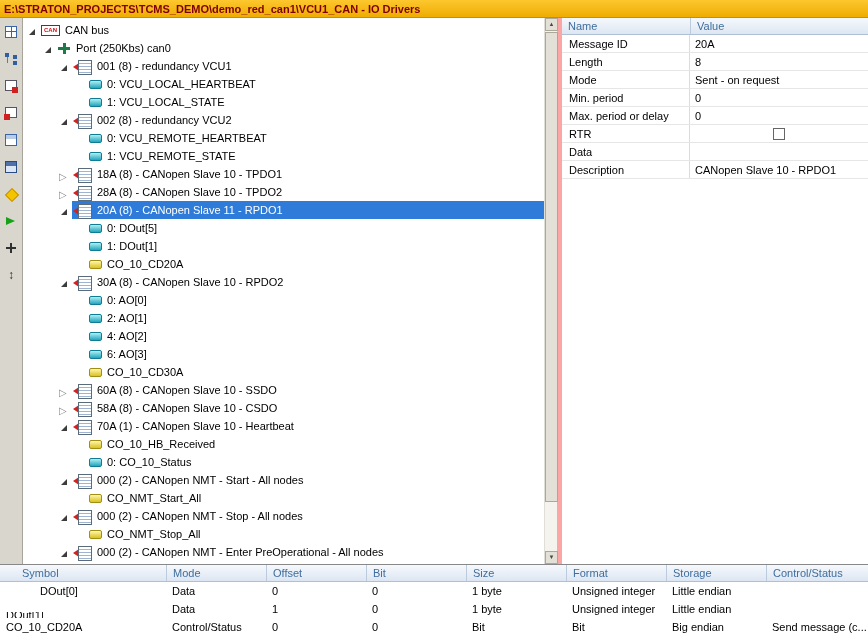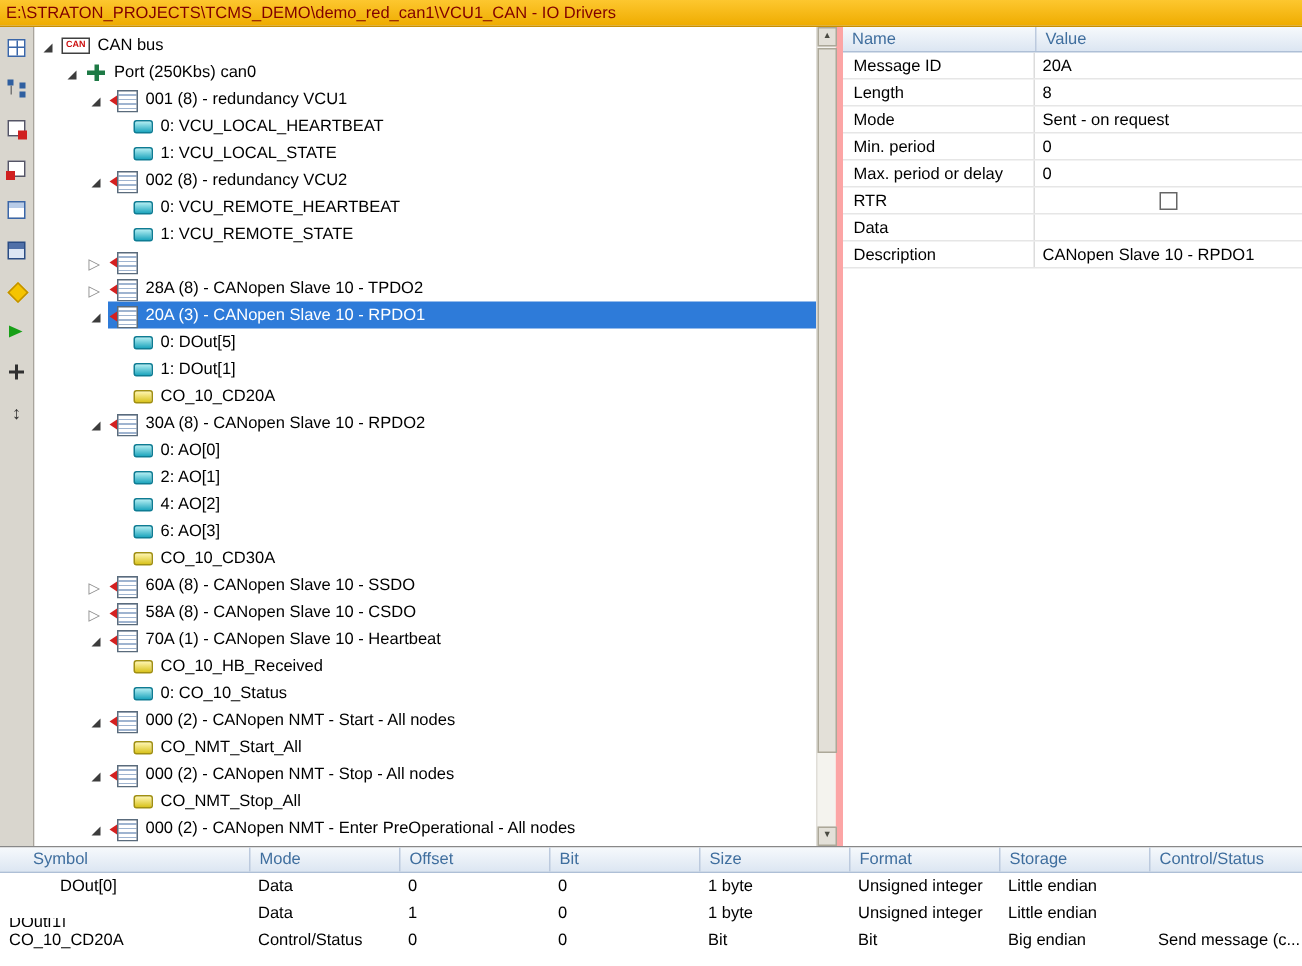--- a/index.html
+++ b/index.html
@@ -8,21 +8,21 @@
     width:868px; height:644px; position:relative; overflow:hidden;
     font-family:"Liberation Sans", sans-serif; font-size:11px; color:#000;
     background:#fff;
   }
   
   .titlebar {
     height:18px; display:flex; align-items:center; padding-left:4px;
     background:linear-gradient(#FDC72F,#EFAC00);
     border-bottom:1px solid #C98F00;
   }
-  .title-text { font-weight:normal; color:#800000; white-space:nowrap; }
+  .title-text { font-weight:bold; color:#800000; white-space:nowrap; }
   
   .main { height:546px; display:flex; }
   
   .ltb {
     width:23px; background:#D9D6CE; border-right:1px solid #A8A49C;
     display:flex; flex-direction:column; align-items:center; padding-top:3px; gap:6px;
   }
   .tbtn { width:20px; height:21px; display:flex; align-items:center; justify-content:center; }
   .ti { width:16px; height:16px; position:relative; display:block; }
   .ti-grid::before { content:""; position:absolute; inset:2px; border:1px solid #3A66A8;
@@ -211,36 +211,37 @@
           <span class="tcontent">
             <span class="nicon i-var"></span>
             <span class="tlabel">1: VCU_REMOTE_STATE</span>
           </span>
         </div>
         <div class="trow">
           <span class="tind" style="width: 35px;"></span>
           <span class="tw closed"></span>
           <span class="tcontent">
             <span class="nicon i-msg"></span>
+            <span class="tlabel">18A (8) - CANopen Slave 10 - TPDO1</span>
           </span>
         </div>
         <div class="trow">
           <span class="tind" style="width: 35px;"></span>
           <span class="tw closed"></span>
           <span class="tcontent">
             <span class="nicon i-msg"></span>
             <span class="tlabel">28A (8) - CANopen Slave 10 - TPDO2</span>
           </span>
         </div>
         <div class="trow selected">
           <span class="tind" style="width: 35px;"></span>
           <span class="tw open"></span>
           <span class="tcontent">
             <span class="nicon i-msg"></span>
-            <span class="tlabel">20A (3) - CANopen Slave 10 - RPDO1</span>
+            <span class="tlabel">20A (8) - CANopen Slave 11 - RPDO1</span>
           </span>
         </div>
         <div class="trow">
           <span class="tind" style="width: 51px;"></span>
           <span class="tw none"></span>
           <span class="tcontent">
             <span class="nicon i-var"></span>
             <span class="tlabel">0: DOut[5]</span>
           </span>
         </div>

